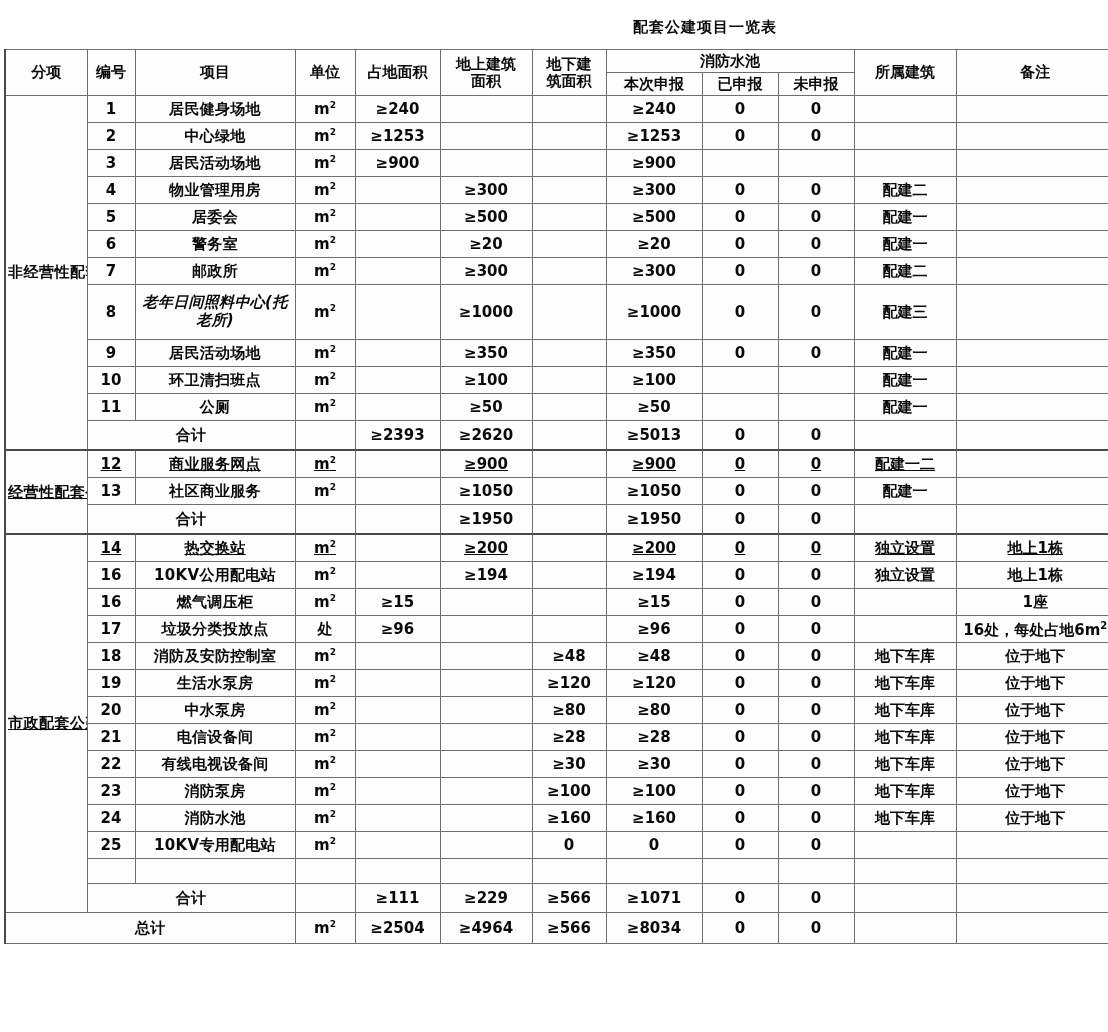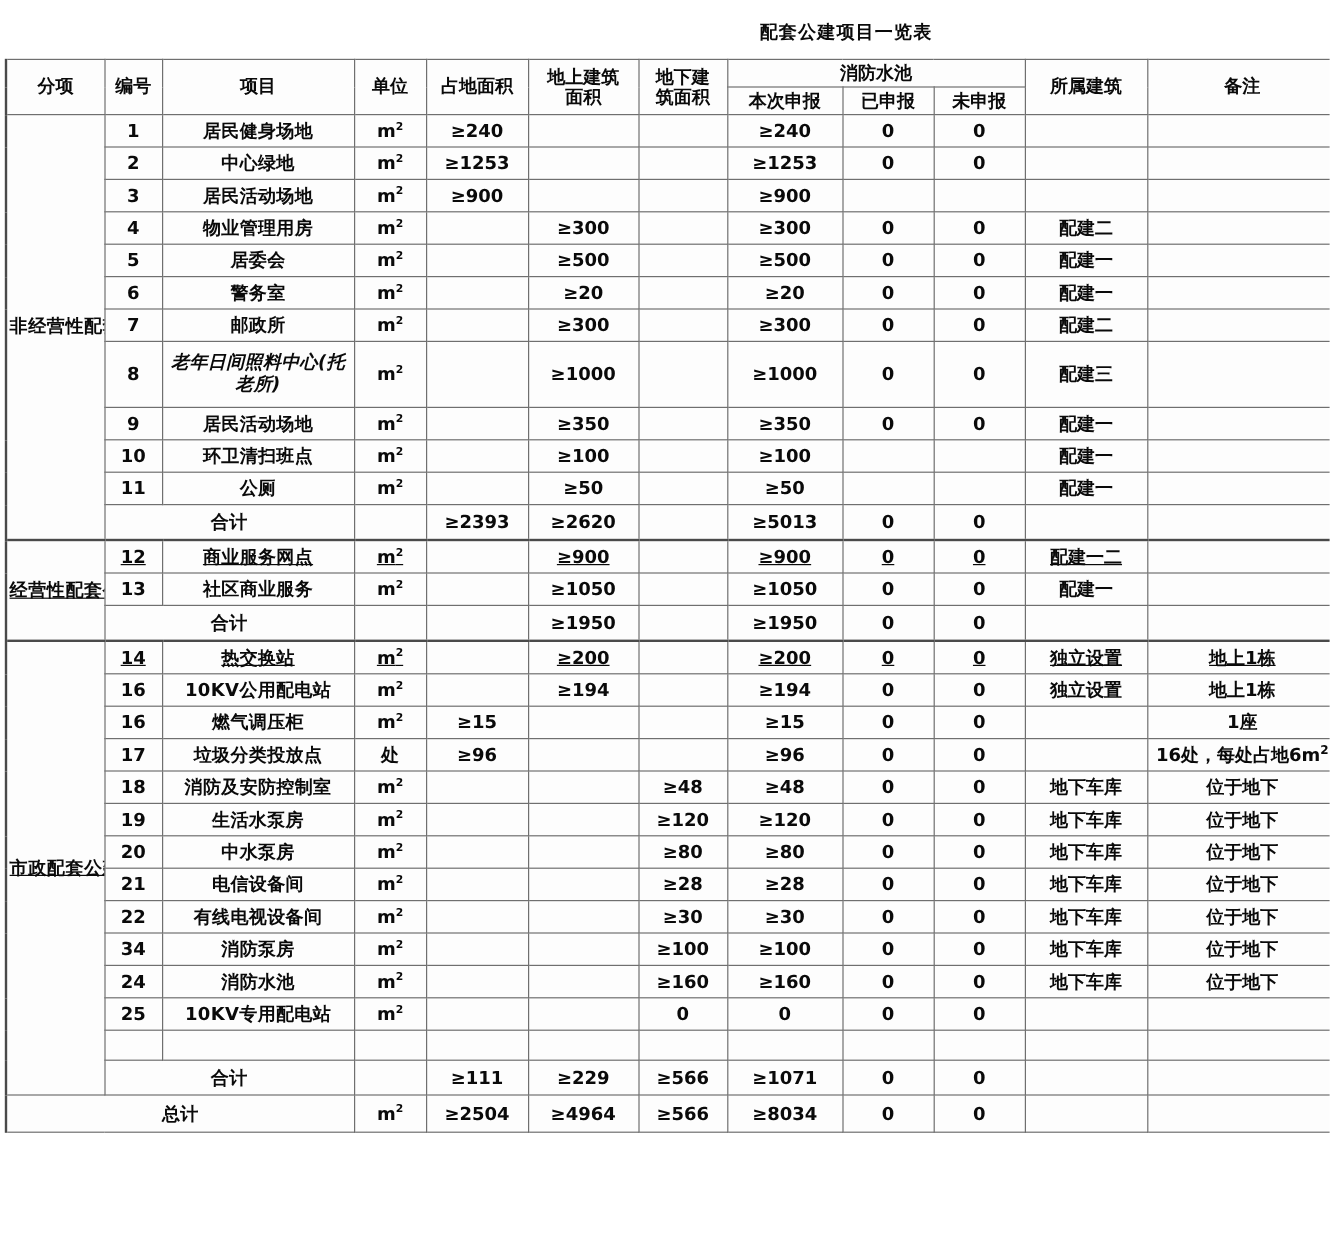--- a/index.html
+++ b/index.html
@@ -440,21 +440,21 @@
           <td></td>
           <td></td>
           <td>≥30</td>
           <td>≥30</td>
           <td>0</td>
           <td>0</td>
           <td>地下车库</td>
           <td class="note frame-r">位于地下</td>
         </tr>
         <tr class="row">
-          <td class="num">34</td>
+          <td class="num">23</td>
           <td class="item">消防泵房</td>
           <td class="unit">m<sup>2</sup></td>
           <td></td>
           <td></td>
           <td>≥100</td>
           <td>≥100</td>
           <td>0</td>
           <td>0</td>
           <td>地下车库</td>
           <td class="note frame-r">位于地下</td>

